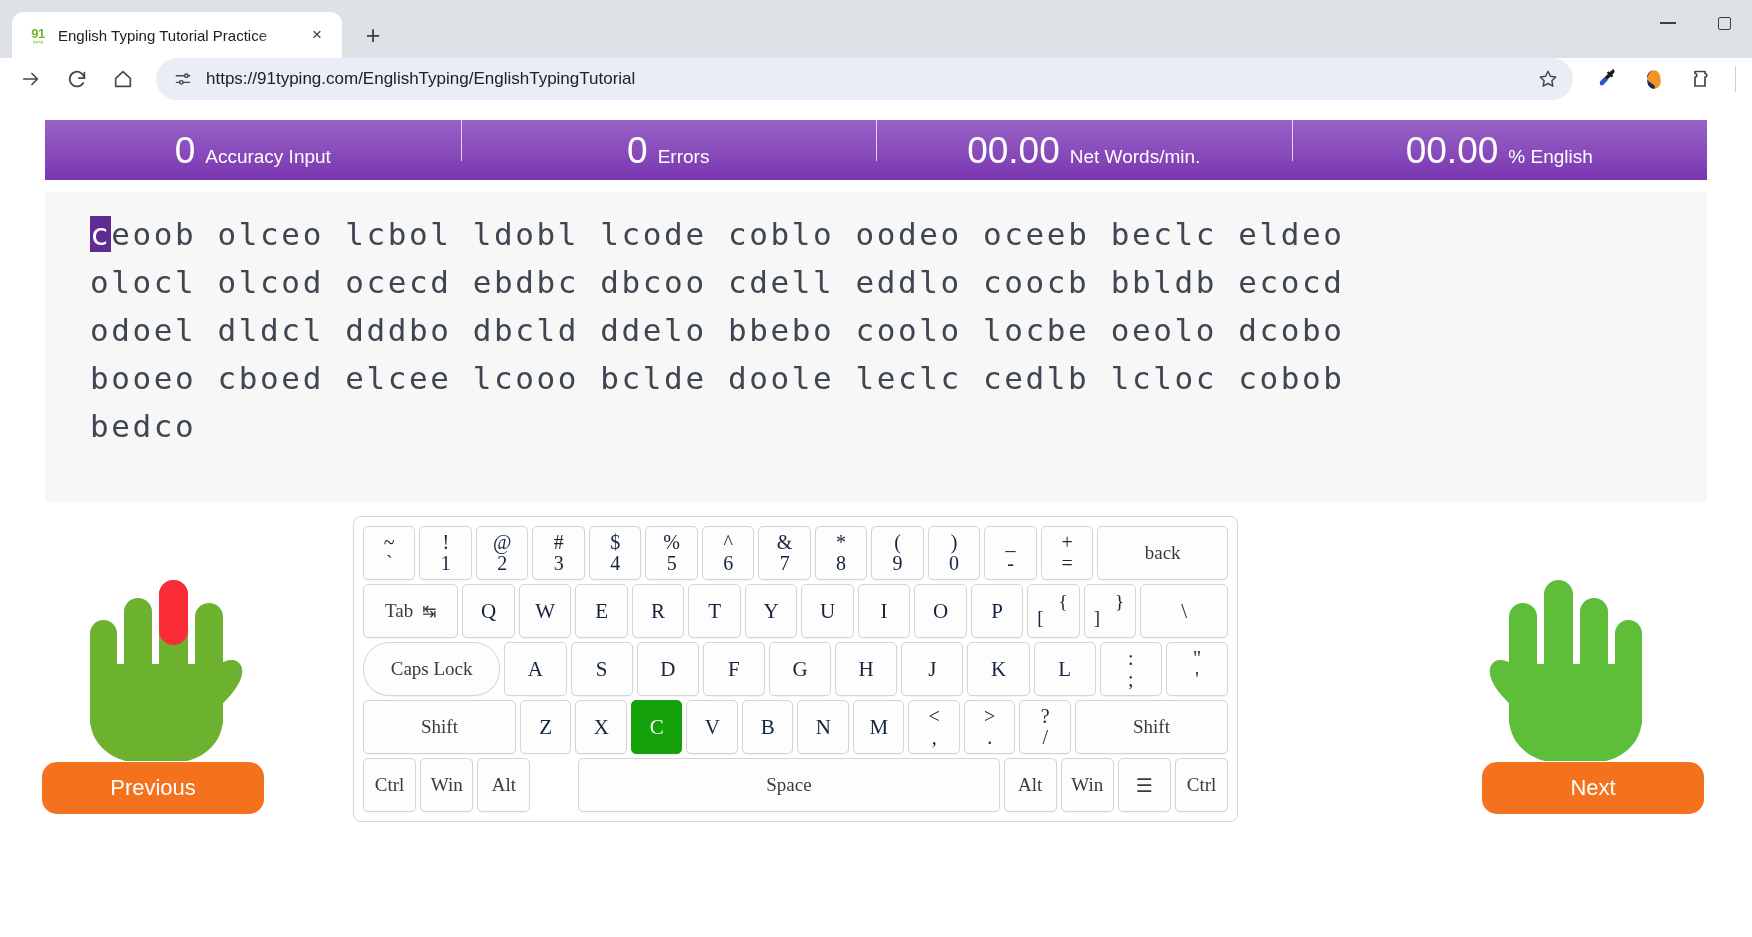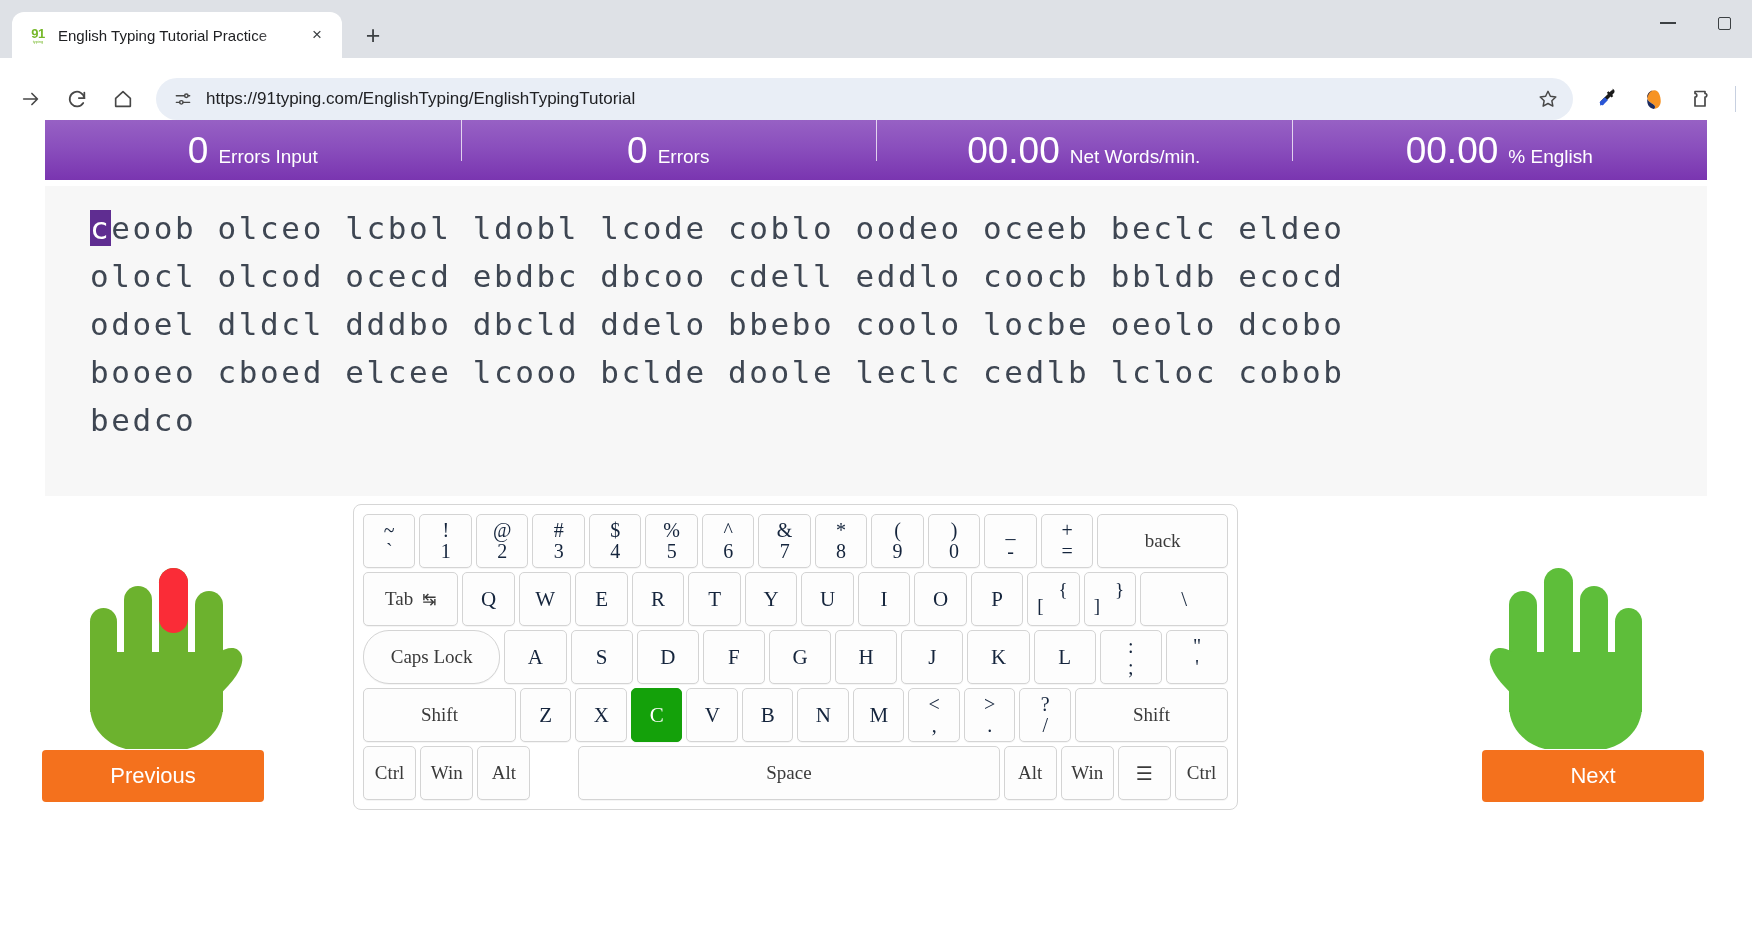--- a/index.html
+++ b/index.html
@@ -52,21 +52,21 @@
   .winbtns {
     position: absolute; right: 0; top: 0; height: 46px;
     display: flex; align-items: center;
   }
   .winbtn { width: 56px; height: 46px; display:flex; align-items:center; justify-content:center; color:#3c4043; }
   .winbtn .bar { width: 16px; height: 1.5px; background: #3c4043; }
   .winbtn .sq { width: 13px; height: 13px; border: 1.5px solid #3c4043; border-radius:2px; }
 
   .toolbar {
     height: 62px; background: #fff;
-    display: flex; align-items: flex-end; padding: 0 10px;
+    display: flex; align-items: flex-start; padding: 0 10px;
     gap: 4px;
   }
   .tb-icon {
     width: 42px; height: 42px; border-radius: 50%;
     display: flex; align-items: center; justify-content: center;
     color: #474747; flex: 0 0 42px;
   }
   .omnibox {
     flex: 1 1 auto; height: 42px; background: #e9eef6;
     border-radius: 21px; display: flex; align-items: center;
@@ -94,41 +94,41 @@
     gap: 10px; position: relative; color: #fff;
   }
   .stat + .stat::before {
     content:""; position: absolute; left: 0; top: -17px;
     width: 1px; height: 46px; background: rgba(255,255,255,.75);
   }
   .stat-val { font-size: 37px; font-weight: 400; line-height: 1; }
   .stat-lbl { font-size: 19px; font-weight: 400; }
 
   .typing-area {
-    margin: 6px 45px; height: 310px; background: #f7f7f7;
+    margin: 12px 45px; height: 310px; background: #f7f7f7;
     padding: 18px 0 0 0; overflow: hidden;
   }
   .tline {
     font-family: "DejaVu Sans Mono", monospace;
     font-size: 31px; color: #3e4652; letter-spacing: 2.6px;
     padding-left: 45px; line-height: 48px; white-space: pre;
   }
   .cursor-char { background: #5f2d91; color: #ffffff; }
 
   
   .bottom { position: relative; height: 447px; }
 
   .hand { position: absolute; }
   .hand-left { left: 60px; top: 32px; }
   .hand-right { right: 80px; top: 32px; }
 
   .btn {
     position: absolute; height: 52px; width: 222px;
     background: #f4711d; color: #fff; border: none;
-    font-size: 22px; border-radius: 4px;
+    font-size: 22px; border-radius: 15px;
     display: flex; align-items: center; justify-content: center;
   }
   .btn-prev { left: 42px; top: 248px; }
   .btn-next { right: 48px; top: 248px; }
 
   .kb {
     position: absolute; left: 353px; top: 2px;
     width: 885px; background: #fff;
     border: 1px solid #d6d6d6; border-radius: 8px;
     padding: 9px; display: flex; flex-direction: column; gap: 4px;
@@ -243,21 +243,21 @@
       </div>
       <div class="divider-v"></div>
     </div>
   </div>
 
   <div class="page">
 
     <div class="stats">
       <div class="stat">
         <span class="stat-val">0</span>
-        <span class="stat-lbl">Errors Input</span>
+        <span class="stat-lbl">Accuracy Input</span>
       </div>
       <div class="stat">
         <span class="stat-val">0</span>
         <span class="stat-lbl">Errors</span>
       </div>
       <div class="stat">
         <span class="stat-val">00.00</span>
         <span class="stat-lbl">Net Words/min.</span>
       </div>
       <div class="stat">

